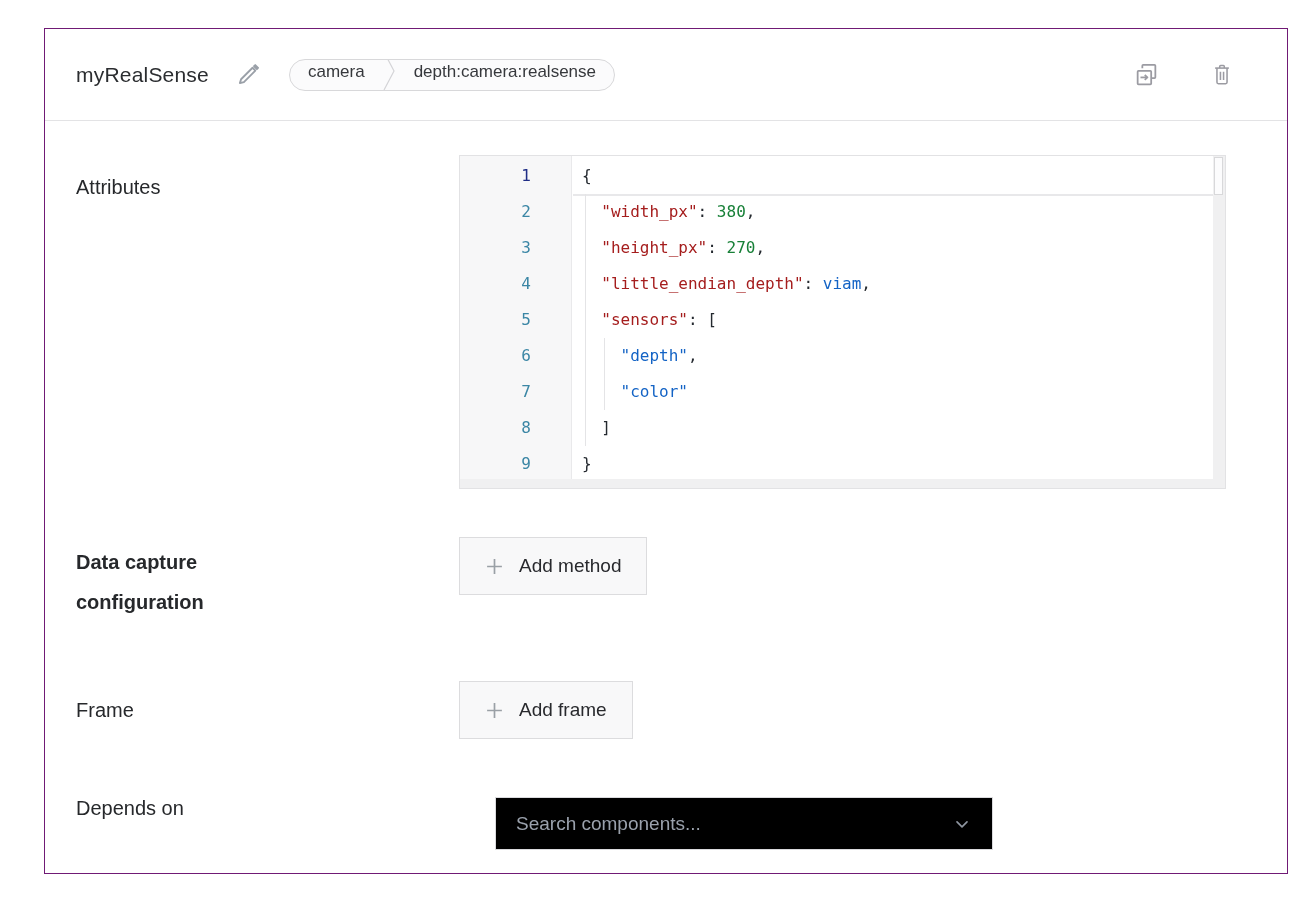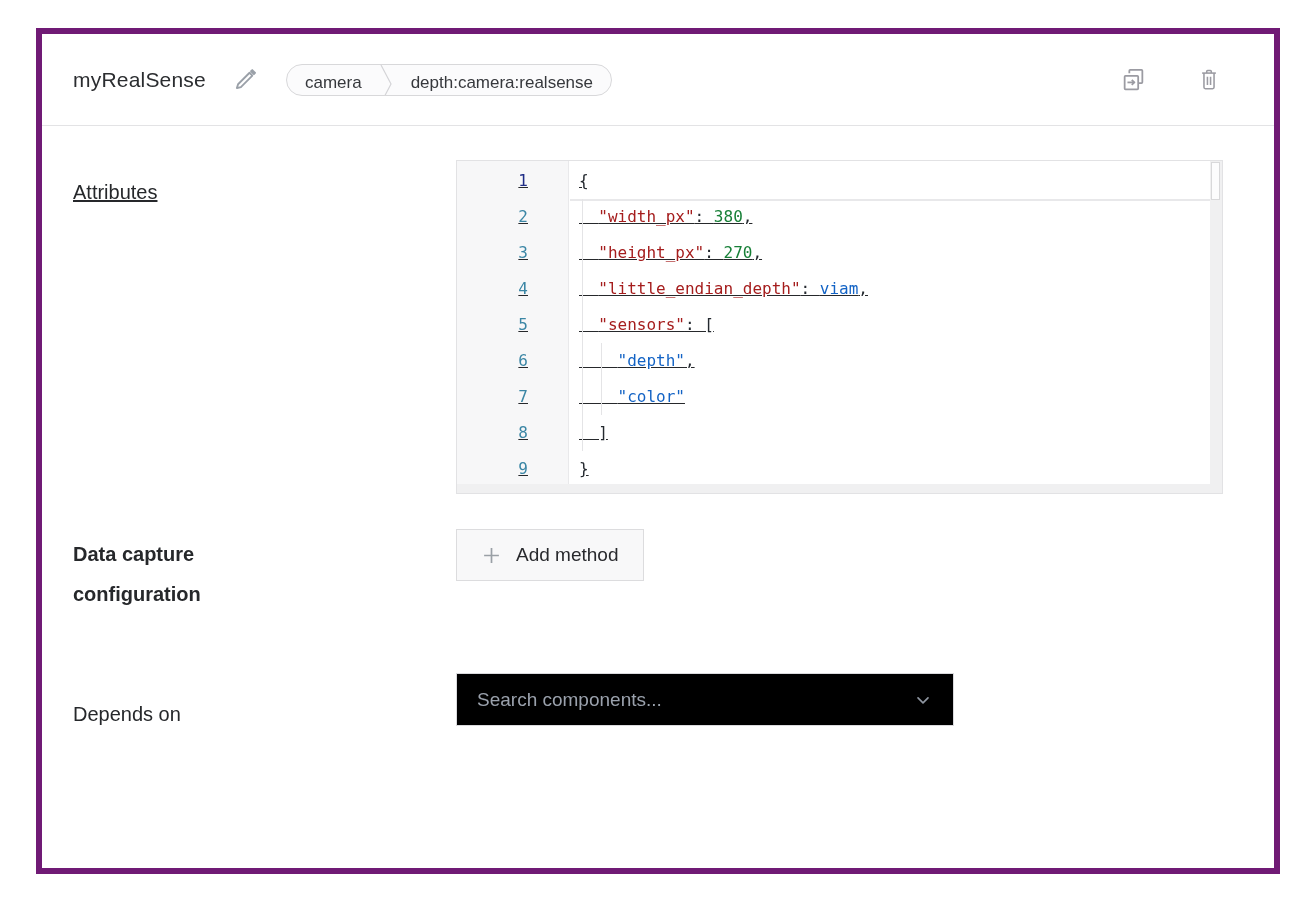--- a/index.html
+++ b/index.html
@@ -3,54 +3,54 @@
 <meta charset="utf-8">
 <style>
   * { box-sizing: border-box; }
   html,body { margin:0; padding:0; }
   body {
     width:1300px; height:902px; background:#ffffff;
     font-family:"Liberation Sans", sans-serif; color:#26282b;
     position:relative;
   }
   .card {
-    position:absolute; left:36px; top:28px; width:1244px; height:846px;
-    border:6px solid #701a75; background:#fff;
+    position:absolute; left:44px; top:28px; width:1244px; height:846px;
+    border:1px solid #701a75; background:#fff;
   }
   
   .card-header {
     display:flex; align-items:center; height:92px;
     padding:0 54px 0 31px; border-bottom:1px solid #e3e3e5;
   }
   .title { font-size:21px; font-weight:500; margin:0; letter-spacing:.2px; color:#2b2d30; }
   .icon-btn { background:none; border:none; padding:0; margin:0; cursor:pointer; display:flex; align-items:center; }
   .icon-btn svg { display:block; }
   .edit-btn { margin-left:26px; }
   .type-pill {
-    margin-left:28px; height:32px; display:flex; align-items:flex-start;
+    margin-left:28px; height:32px; display:flex; align-items:flex-end;
     border:1px solid #d8d8da; border-radius:999px; background:#fbfbfc;
     font-size:17px; color:#36383c; overflow:hidden;
   }
   .type-pill .seg { padding:0 18px; line-height:36px; }
   .pill-divider { display:block; height:38px; flex:0 0 auto; }
   .spacer { flex:1; }
   .dup-btn { margin-right:52px; }
   
   .card-body { padding:34px 0 0 31px; }
   .row { display:flex; }
   .row-label { width:383px; padding-right:40px; font-size:20px; color:#26282b; }
-  .row-attributes { margin-bottom:35px;text-decoration:underline; }
+  .row-attributes { margin-bottom:48px; }
   .row-attributes .row-label { padding-top:21px; }
   .row-datacapture { margin-bottom:59px; }
   .row-datacapture .row-label { padding-top:5px; line-height:40px;font-weight:bold; }
   .row-datacapture .row-label .wrap { max-width:210px; }
   .row-frame { margin-bottom:58px; align-items:center; }
-  .row-depends { align-items:flex-end; }
+  .row-depends { align-items:flex-start;gap:36px; }
   .add-btn {
-    display:inline-flex; align-items:center; gap:15px; height:52px; padding:0 25px;
+    display:inline-flex; align-items:center; gap:15px; height:58px; padding:0 25px;
     background:#f8f8f9; border:1px solid #dcdcde; font-size:19px; color:#28292d;
     font-family:inherit; cursor:pointer;
   }
   .select {
     width:498px; height:53px; border:1px solid #dadadd; background:#000000;
     display:flex; align-items:center; padding:12px 20px; cursor:pointer;
   }
   .select .ph { flex:1; color:#9aa1ac; font-size:19px; }
   
   .editor {
@@ -163,20 +163,29 @@
         <div class="wrap">Data capture configuration</div>
       </div>
       <button class="add-btn">
         <svg width="19" height="19" viewBox="0 0 18 18" fill="none" stroke="#9aa0a6" stroke-width="1.6">
           <path d="M9 2 v14 M2 9 h14"></path>
         </svg>
         <span>Add method</span>
       </button>
     </div>
 
+    <div class="row row-frame">
+      <div class="row-label">Frame</div>
+      <button class="add-btn">
+        <svg width="19" height="19" viewBox="0 0 18 18" fill="none" stroke="#9aa0a6" stroke-width="1.6">
+          <path d="M9 2 v14 M2 9 h14"></path>
+        </svg>
+        <span>Add frame</span>
+      </button>
+    </div>
 
     <div class="row row-depends">
       <div class="row-label">Depends on</div>
       <div class="select">
         <span class="ph">Search components...</span>
         <svg width="20" height="20" viewBox="0 0 24 24" fill="none" stroke="#8f96a1" stroke-width="2" stroke-linecap="round" stroke-linejoin="round">
           <polyline points="6,9.5 12,15.5 18,9.5"></polyline>
         </svg>
       </div>
     </div>

